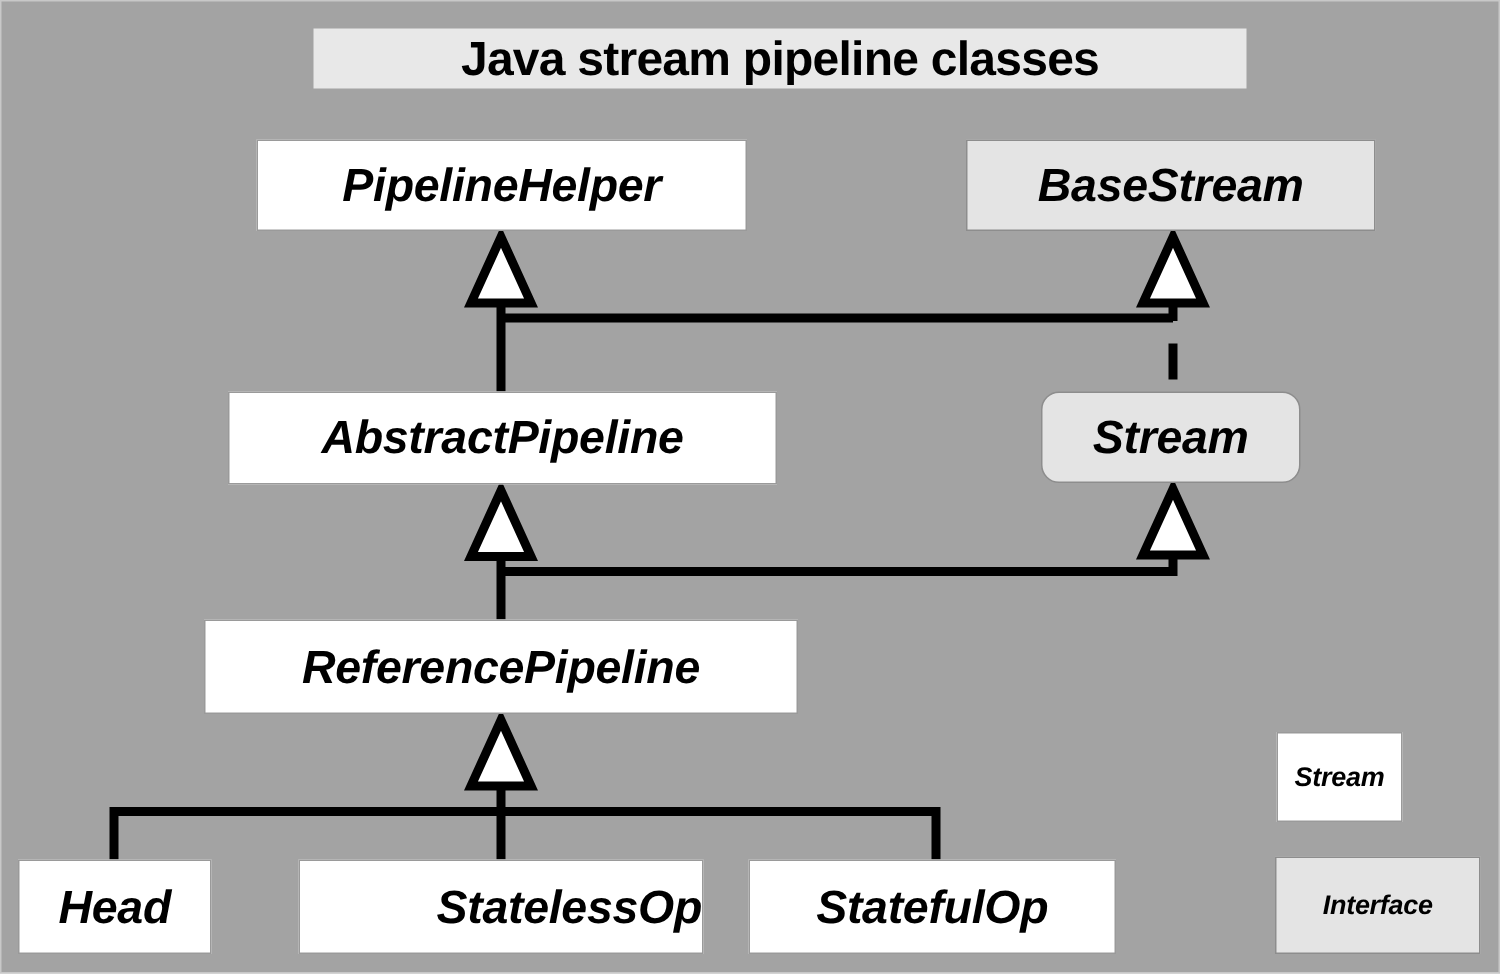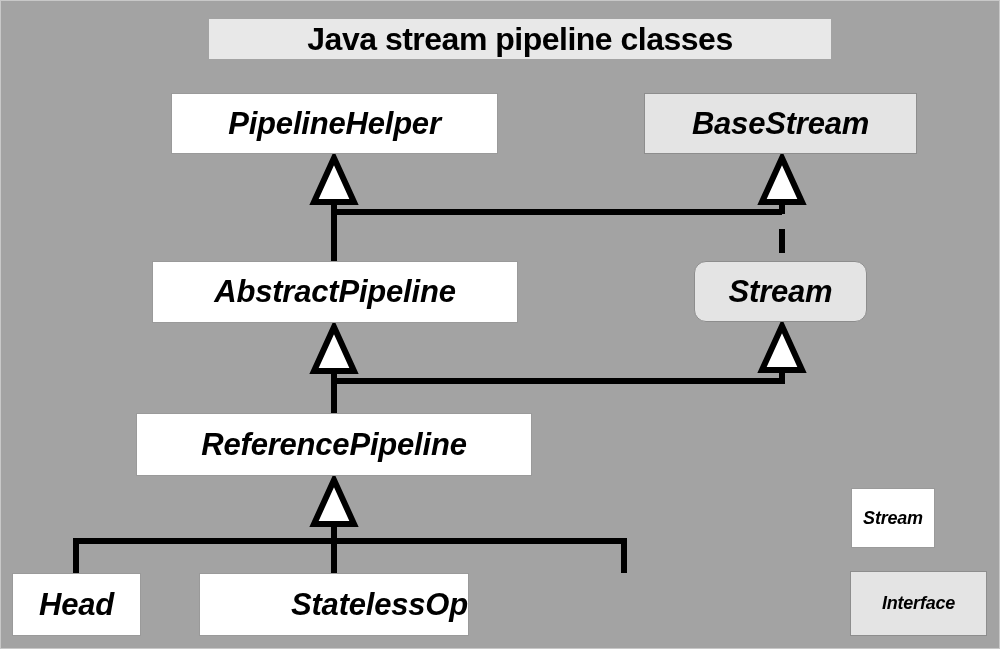--- a/index.html
+++ b/index.html
@@ -138,20 +138,23 @@
   </div>
 
   <div class="node klass" id="n-head">
     <span>Head</span>
   </div>
 
   <div class="node klass" id="n-statelessop">
     <span>StatelessOp</span>
   </div>
 
+  <div class="node klass" id="n-statefulop">
+    <span>StatefulOp</span>
+  </div>
 
   <div class="node klass" id="legend-class">
     <span>Stream</span>
   </div>
 
   <div class="node iface" id="legend-interface">
     <span>Interface</span>
   </div>
 
 </div>

